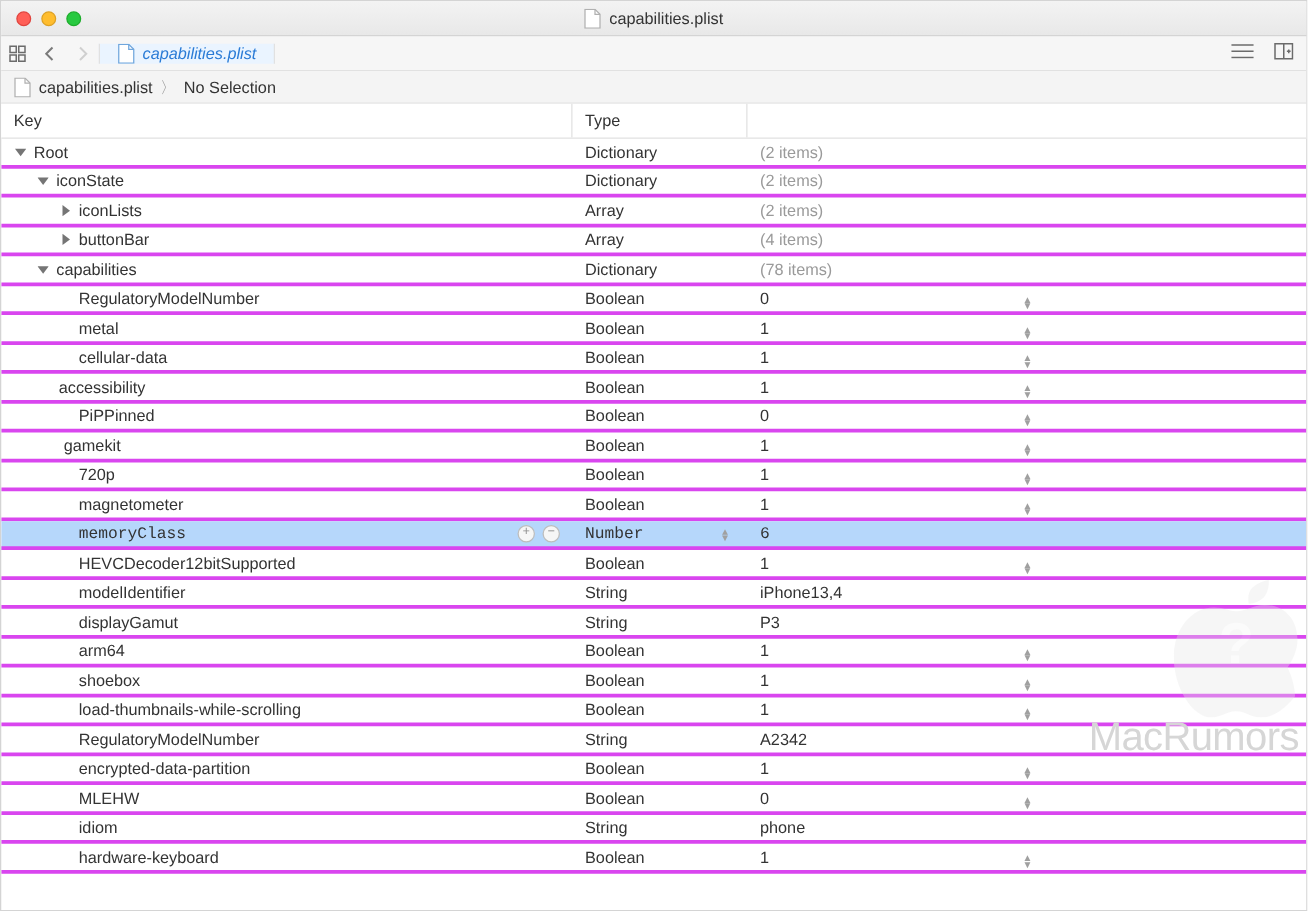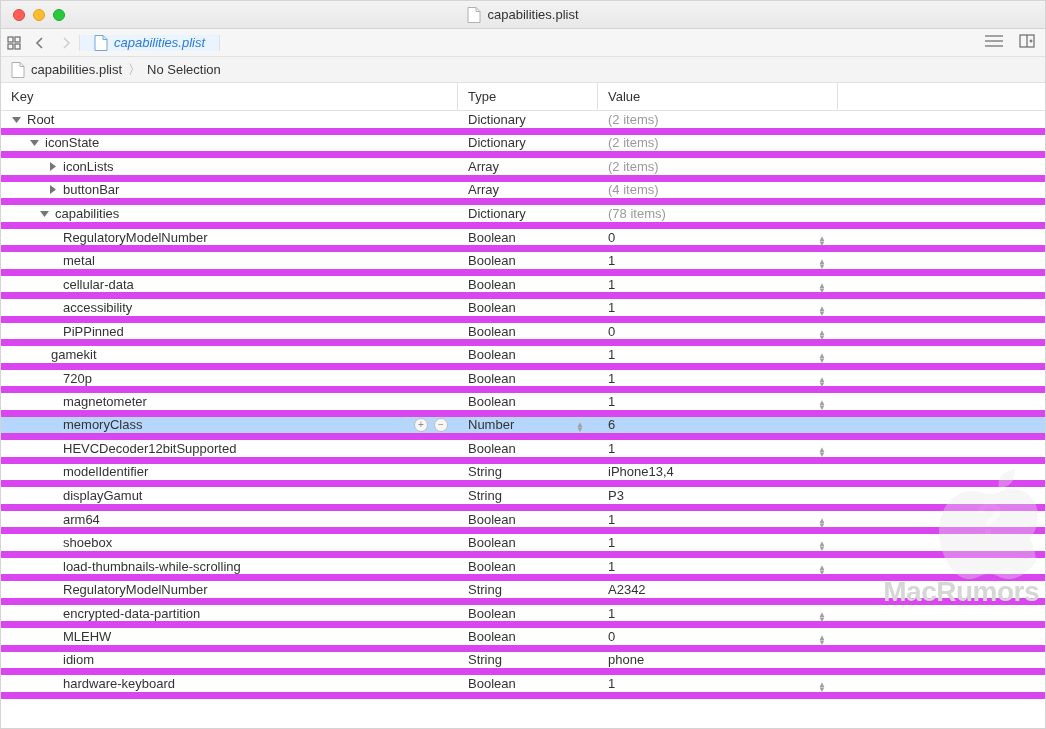--- a/index.html
+++ b/index.html
@@ -18,37 +18,37 @@
   .tabrow-right { margin-left: auto; display: flex; align-items: center; gap: 16px; padding-right: 10px; color: #555; }
   .grid-icon, .nav-arrow { width: 26px; display: flex; align-items: center; justify-content: center; color: #6b6b6b; }
   .nav-arrow.disabled { color: #cfcfcf; }
   .tab { display: flex; align-items: center; padding: 0 14px; border-left: 1px solid #e1e1e1; border-right: 1px solid #e1e1e1; background: #eaf4ff; color: #2a7bd6; font-style: italic; gap: 6px; }
   .jumpbar { height: 26px; background: #f4f4f4; border-bottom: 1px solid #e1e1e1; display: flex; align-items: center; padding-left: 10px; gap: 6px; color: #333; }
   .jumpbar .chev { color: #999; }
   .column-headers { height: 28px; background: #fff; border-bottom: 1px solid #e1e1e1; display: grid; grid-template-columns: 457px 140px 240px 1fr; align-items: center; color: #333; }
   .column-headers > div { padding: 0 10px; border-right: 1px solid #e1e1e1; height: 100%; display: flex; align-items: center; }
   .column-headers > div:last-child { border-right: none; }
   .table { flex: 1; overflow: auto; }
-  .row { display: grid; grid-template-columns: 457px 140px 240px 1fr; align-items: center; height: 23.5px; border-bottom: 7px solid #d946ef; }
-  .row.selected { background: #b6d7fb; }
+  .row { display: grid; grid-template-columns: 457px 140px 240px 1fr; align-items: center; height: 23.5px; border-bottom: 3px solid #d946ef; }
+  .row.selected { background: #b6d7fb; font-family: Liberation Mono, monospace; }
   .cell { padding: 0 10px; display: flex; align-items: center; gap: 6px; height: 100%; }
   .cell.key { color: #333; }
   .cell.type { color: #333; }
   .cell.value { color: #333; }
   .value.muted { color: #9a9a9a; }
   .disclosure { width: 10px; display: inline-flex; justify-content: center; color: #757575; }
   .disclosure.hidden { visibility: hidden; }
   .rowicons { margin-left: auto; display: flex; gap: 6px; color: #8d8d8d; }
   .circ { width: 14px; height: 14px; border: 1px solid #bdbdbd; border-radius: 50%; display: inline-flex; align-items: center; justify-content: center; font-size: 10px; line-height: 1; background: #f6f6f6; }
   .stepper { width: 12px; color: #a0a0a0; display: inline-flex; flex-direction: column; line-height: 5px; font-size: 8px; align-items: center; }
   .type-wrap { display: flex; align-items: flex-end; width: 100%; }
   .type-wrap .stepper { margin-left: auto; margin-right: 2px; }
   .watermark { position: absolute; right: 6px; bottom: 120px; color: #dedede; pointer-events: none; user-select: none; text-align: right; }
   .watermark svg { opacity: 0.35; }
-  .watermark-text { font-size: 28px; font-weight: 700; color: #d6d6d6; letter-spacing: -0.5px; margin-top: -6px; }
+  .watermark-text { font-size: 32px; font-weight: 400; color: #d6d6d6; letter-spacing: -0.5px; margin-top: -6px; }
 </style>
 </head>
 <body>
 
 <div class="window">
 
   <div class="titlebar">
     <div class="traffic">
       <div class="dot red"></div>
       <div class="dot yellow"></div>
@@ -126,23 +126,20 @@
     <span>No Selection</span>
   </div>
 
   <div class="column-headers">
     <div>
         <span>Key</span>
       </div>
     <div>
         <span>Type</span>
       </div>
-    <div>
-        <span>Value</span>
-      </div>
     <div></div>
   </div>
 
   <div class="table" id="table">
       <div class="row">
         <div class="cell key" style="padding-left:10px">
           <span class="disclosure">
             <svg width="9" height="9" viewBox="0 0 9 9">
               <path fill="#757575" d="M0 2h9L4.5 8z"></path>
             </svg>
@@ -214,21 +211,21 @@
             <span>Array</span>
           </span>
         </div>
         <div class="cell value muted">
           <span>(4 items)</span>
           <span style="margin-left:auto"></span>
         </div>
         <div></div>
       </div>
       <div class="row">
-        <div class="cell key" style="padding-left:38px">
+        <div class="cell key" style="padding-left:28px">
           <span class="disclosure">
             <svg width="9" height="9" viewBox="0 0 9 9">
               <path fill="#757575" d="M0 2h9L4.5 8z"></path>
             </svg>
           </span>
           <span>capabilities</span>
         </div>
         <div class="cell type">
           <span class="type-wrap">
             <span>Dictionary</span>
@@ -291,21 +288,21 @@
         <div class="cell value">
           <span>1</span>
           <span style="margin-left:auto"><span class="stepper">
               <span>▲</span>
               <span>▼</span>
             </span></span>
         </div>
         <div></div>
       </div>
       <div class="row">
-        <div class="cell key" style="padding-left:46px">
+        <div class="cell key" style="padding-left:30px">
           <span class="disclosure hidden"></span>
           <span>accessibility</span>
         </div>
         <div class="cell type">
           <span class="type-wrap">
             <span>Boolean</span>
           </span>
         </div>
         <div class="cell value">
           <span>1</span>

